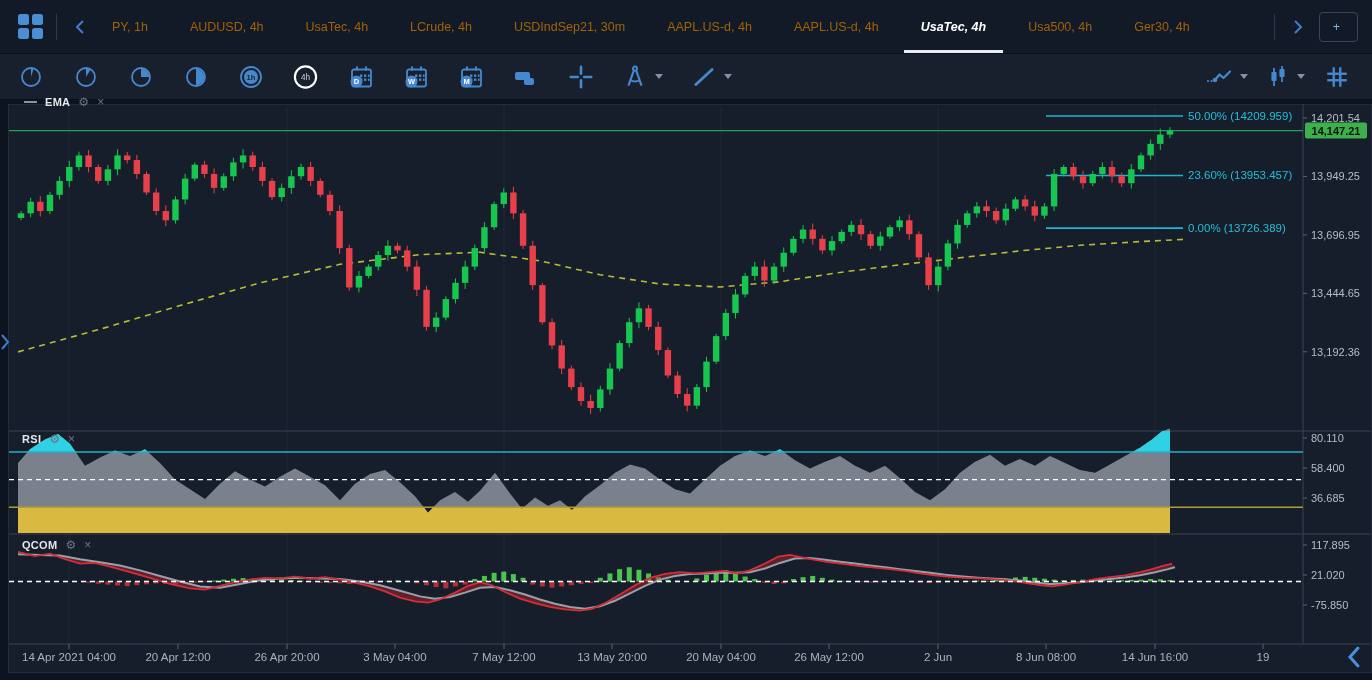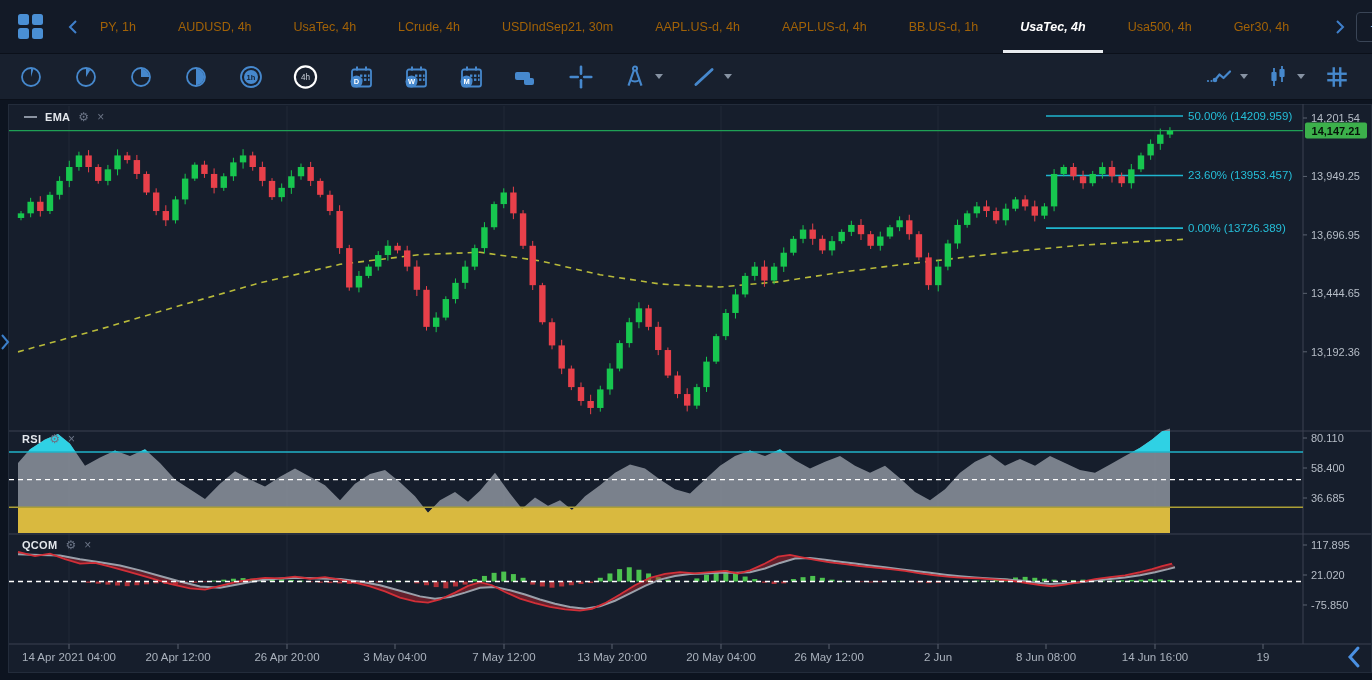--- a/index.html
+++ b/index.html
@@ -61,21 +61,20 @@
       </svg>
     </div>
     <div class="tabs" id="tabs">
         <div class="tab">PY, 1h</div>
         <div class="tab">AUDUSD, 4h</div>
         <div class="tab">UsaTec, 4h</div>
         <div class="tab">LCrude, 4h</div>
         <div class="tab">USDIndSep21, 30m</div>
         <div class="tab">AAPL.US-d, 4h</div>
         <div class="tab">AAPL.US-d, 4h</div>
-        <div class="tab">BB.US-d, 1h</div>
         <div class="tab active">UsaTec, 4h</div>
         <div class="tab">Usa500, 4h</div>
         <div class="tab">Ger30, 4h</div>
       </div>
     <div class="vdiv"></div>
     <div class="chev">
       <svg width="12" height="16" viewBox="0 0 12 16">
         <polyline points="3,2 9,8 3,14" fill="none" stroke="#3f7fca" stroke-width="2"></polyline>
       </svg>
     </div>
@@ -686,21 +685,21 @@
         <text x="938" y="557" text-anchor="middle" fill="#aab2bd">2 Jun</text>
         <line x1="1046" y1="540" x2="1046" y2="545" stroke="#5a6270"></line>
         <text x="1046" y="557" text-anchor="middle" fill="#aab2bd">8 Jun 08:00</text>
         <line x1="1155" y1="540" x2="1155" y2="545" stroke="#5a6270"></line>
         <text x="1155" y="557" text-anchor="middle" fill="#aab2bd">14 Jun 16:00</text>
         <line x1="1263" y1="540" x2="1263" y2="545" stroke="#5a6270"></line>
         <text x="1263" y="557" text-anchor="middle" fill="#aab2bd">19</text>
       </g>
     </svg>
 
-  <div class="pane-header" style="left:24px;top:111px;">
+  <div class="pane-header" style="left:24px;top:96px;">
     <span class="swatch"></span>
     <span class="plabel">EMA</span>
     <span class="picon">⚙</span>
     <span class="picon">×</span>
   </div>
   <div class="pane-header" style="left:22px;top:433px;">
     <span class="plabel">RSI</span>
     <span class="picon">⚙</span>
     <span class="picon">×</span>
   </div>

